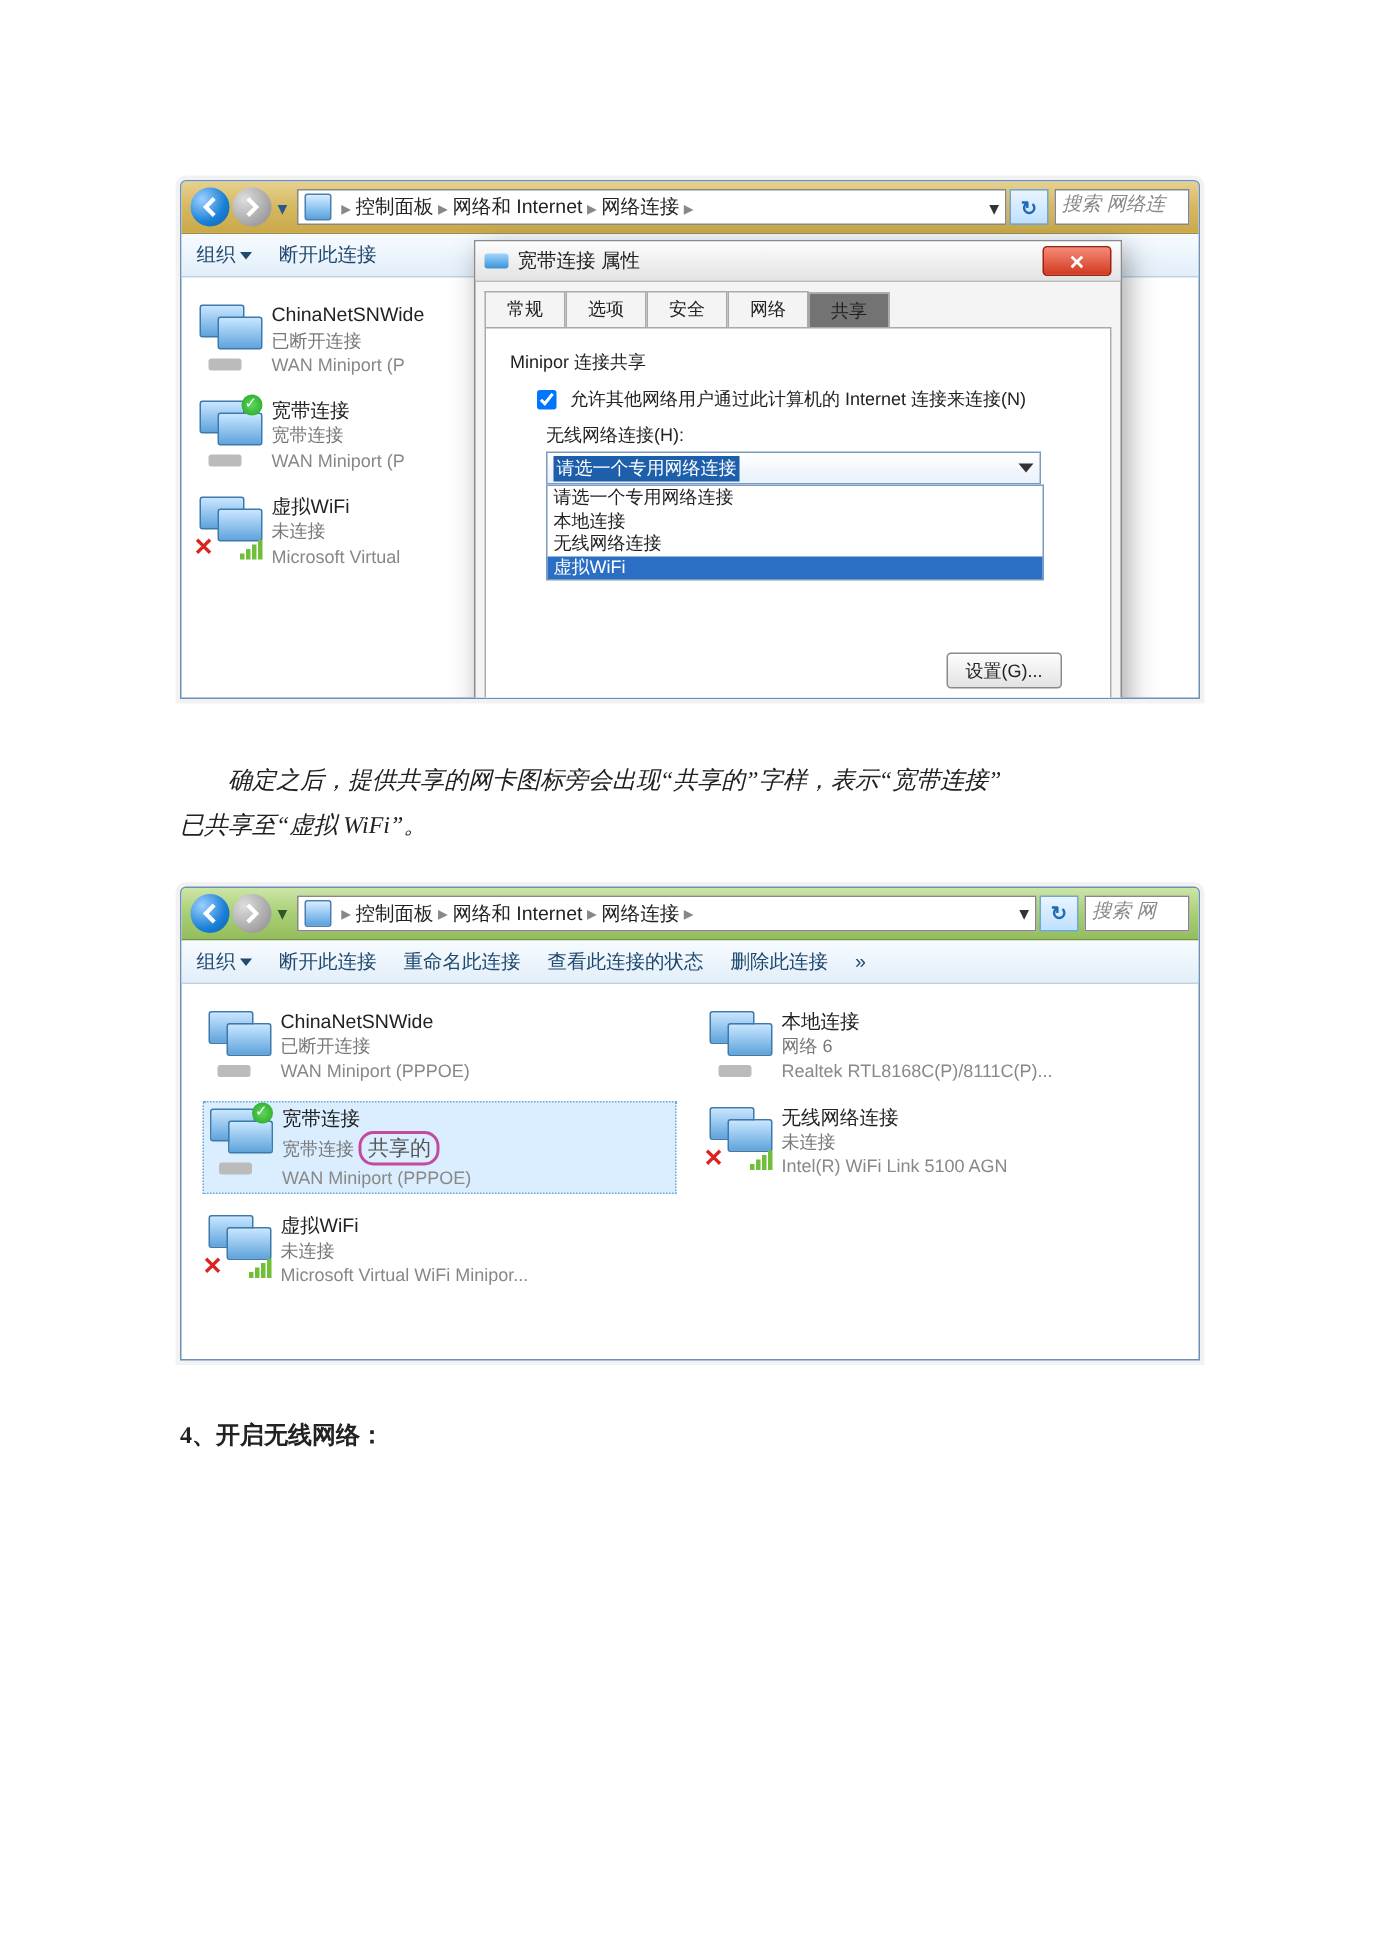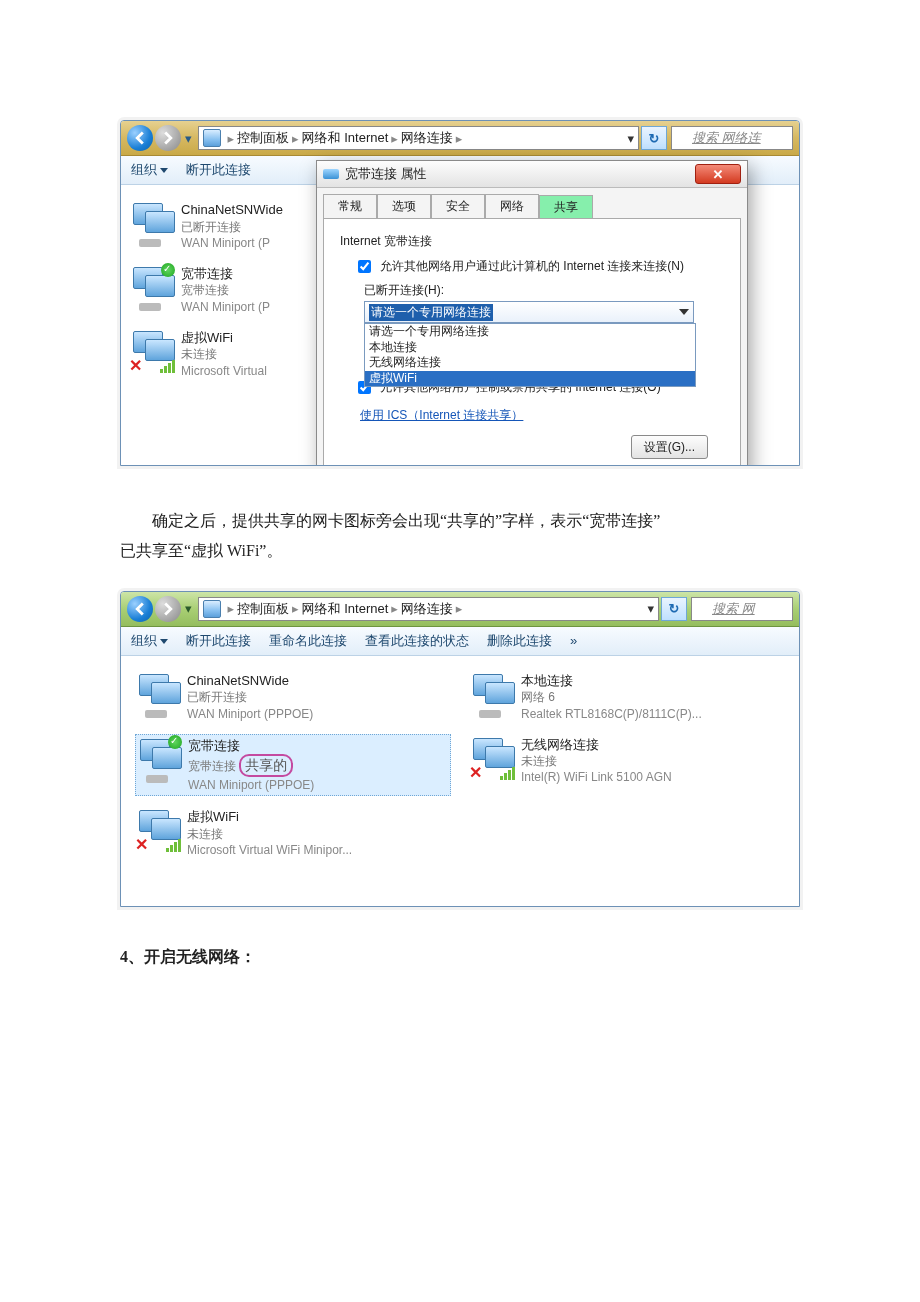--- a/index.html
+++ b/index.html
@@ -76,27 +76,26 @@
     display: flex; align-items: center; justify-content: center;
     margin-left: 2px;
     color: #1e6ab3;
     font-weight: bold;
   }
   .search-box {
     width: 80px; height: 22px;
     background: #fff;
     border: 1px solid #888;
     margin-left: 4px;
-    display: flex; align-items: center;
-    padding: 0 20px;
+    display: flex; 
+    padding: 0 4px;
     color: #888;
     font-style: italic;
     overflow: hidden;
     white-space: nowrap;
-    text-decoration: underline;
   }
   .toolbar {
     height: 28px;
     background: linear-gradient(180deg,#f7fbff,#e2eef9);
     border-bottom: 1px solid #bcd2e6;
     display: flex;
     align-items: center;
     padding: 0 10px;
     gap: 18px;
     color: #1f496f;
@@ -223,21 +222,21 @@
     gap: 0;
   }
   .tab {
     padding: 3px 14px;
     border: 1px solid #aaa;
     border-bottom: none;
     background: #f4f4f4;
     font-size: 12px;
   }
   .tab.active {
-    background: #86efac;
+    background: #737373;
     position: relative;
     top: 1px;
   }
   .tabpane {
     margin: 0 6px 6px 6px;
     border: 1px solid #aaa;
     background: #fff;
     padding: 14px 16px 70px 16px;
     min-height: 360px;
     position: relative;
@@ -302,20 +301,21 @@
     right: 32px;
     top: 216px;
   }
 
   
   .bodytext {
     font-family: "SimSun", serif;
     font-size: 16px;
     line-height: 1.9;
     margin: 16px 0 24px 0;
+    font-style: italic;
   }
   .bodytext .indent { text-indent: 2em; display: block; }
 
   .second-win .content { min-height: 250px; }
   .grid2 {
     display: grid;
     grid-template-columns: 1fr 1fr;
     padding: 10px;
     gap: 4px 10px;
   }
@@ -424,48 +424,39 @@
           <span class="dlg-close">✕</span>
         </div>
         <div class="tabstrip">
           <div class="tab">常规</div>
           <div class="tab">选项</div>
           <div class="tab">安全</div>
           <div class="tab">网络</div>
           <div class="tab active">共享</div>
         </div>
         <div class="tabpane">
-          <div class="group-title">Internet 宽带连接</div>
+          <div class="group-title">Minipor 连接共享</div>
           <label class="chk">
             <input type="checkbox" checked="" style="">
             <span>允许其他网络用户通过此计算机的 Internet 连接来连接(N)</span>
           </label>
-          <div class="fieldlbl">已断开连接(H):</div>
+          <div class="fieldlbl">无线网络连接(H):</div>
           <div class="combo">
             <div class="sel">
               <span class="highlight">请选一个专用网络连接</span>
               <span class="arrow"></span>
             </div>
             <div class="options">
               <div>请选一个专用网络连接</div>
               <div>本地连接</div>
               <div>无线网络连接</div>
               <div class="hover">虚拟WiFi</div>
             </div>
           </div>
 
-          <div class="secondblock">
-            <label class="chk" style="margin-left:0;">
-              <input type="checkbox" checked="" style="">
-              <span>允许其他网络用户控制或禁用共享的 Internet 连接(O)</span>
-            </label>
-            <div style="margin:10px 0 0 6px;">
-              <span class="link">使用 ICS（Internet 连接共享）</span>
-            </div>
-          </div>
 
           <div class="settings-btn-row">
             <span class="btn">设置(G)...</span>
           </div>
 
         </div>
       </div>
     </div>
   </div>
 

